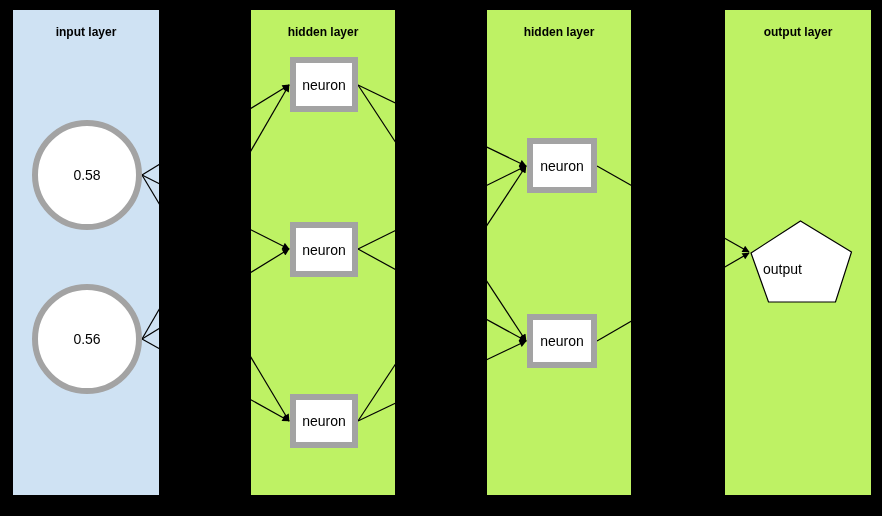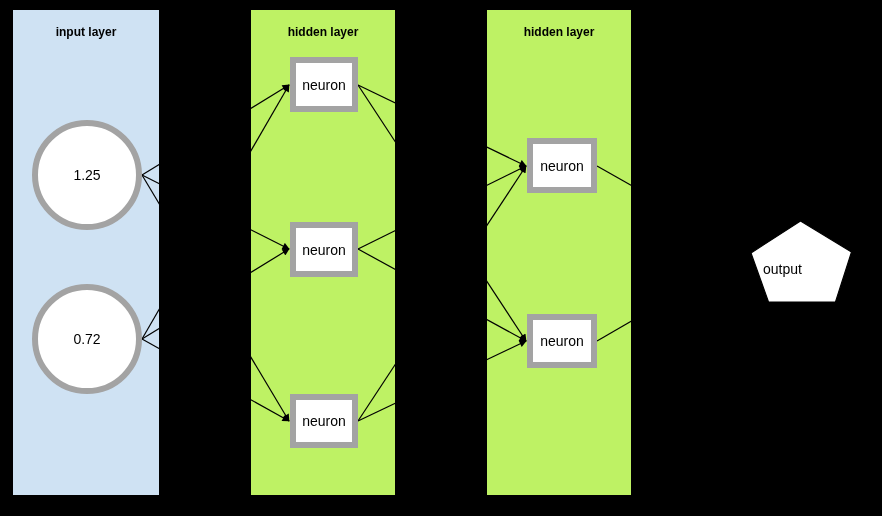--- a/index.html
+++ b/index.html
@@ -34,20 +34,23 @@
   </section>
 
   <section class="panel" style="left:251px;width:144px;">
     <h2 class="title">hidden layer</h2>
   </section>
 
   <section class="panel" style="left:487px;width:144px;">
     <h2 class="title">hidden layer</h2>
   </section>
 
+  <section class="panel" style="left:725px;width:146px;">
+    <h2 class="title">output layer</h2>
+  </section>
 
   <svg class="edges" viewBox="0 0 882 516">
     <defs>
       <marker id="arrow" viewBox="0 0 10 10" refX="9" refY="5" markerWidth="8" markerHeight="6" orient="auto-start-reverse">
         <path d="M0,0 L10,5 L0,10 z" fill="#000"></path>
       </marker>
     </defs>
     <g stroke="#000" stroke-width="1.2" fill="none">
       <line x1="142" y1="175" x2="289" y2="85" marker-end="url(#arrow)"></line>
       <line x1="142" y1="175" x2="289" y2="249" marker-end="url(#arrow)"></line>
@@ -63,24 +66,24 @@
       <line x1="358" y1="421" x2="526" y2="166" marker-end="url(#arrow)"></line>
       <line x1="358" y1="421" x2="526" y2="341" marker-end="url(#arrow)"></line>
 
       <line x1="597" y1="166" x2="749" y2="252" marker-end="url(#arrow)"></line>
       <line x1="597" y1="341" x2="749" y2="253" marker-end="url(#arrow)"></line>
     </g>
     <polygon points="800.5,221 851.5,252 835.5,302 768.5,302 751,253" fill="#fff" stroke="#000" stroke-width="1.2"></polygon>
   </svg>
 
   <div class="node circle" style="left:32px;top:120px;width:110px;height:110px;">
-    <span>1.25</span>
+    <span>0.58</span>
   </div>
   <div class="node circle" style="left:32px;top:284px;width:110px;height:110px;">
-    <span>0.72</span>
+    <span>0.56</span>
   </div>
 
   <div class="node" style="left:290px;top:57px;width:68px;height:55px;">
     <span>neuron</span>
   </div>
   <div class="node" style="left:290px;top:222px;width:68px;height:55px;">
     <span>neuron</span>
   </div>
   <div class="node" style="left:290px;top:394px;width:68px;height:54px;">
     <span>neuron</span>

